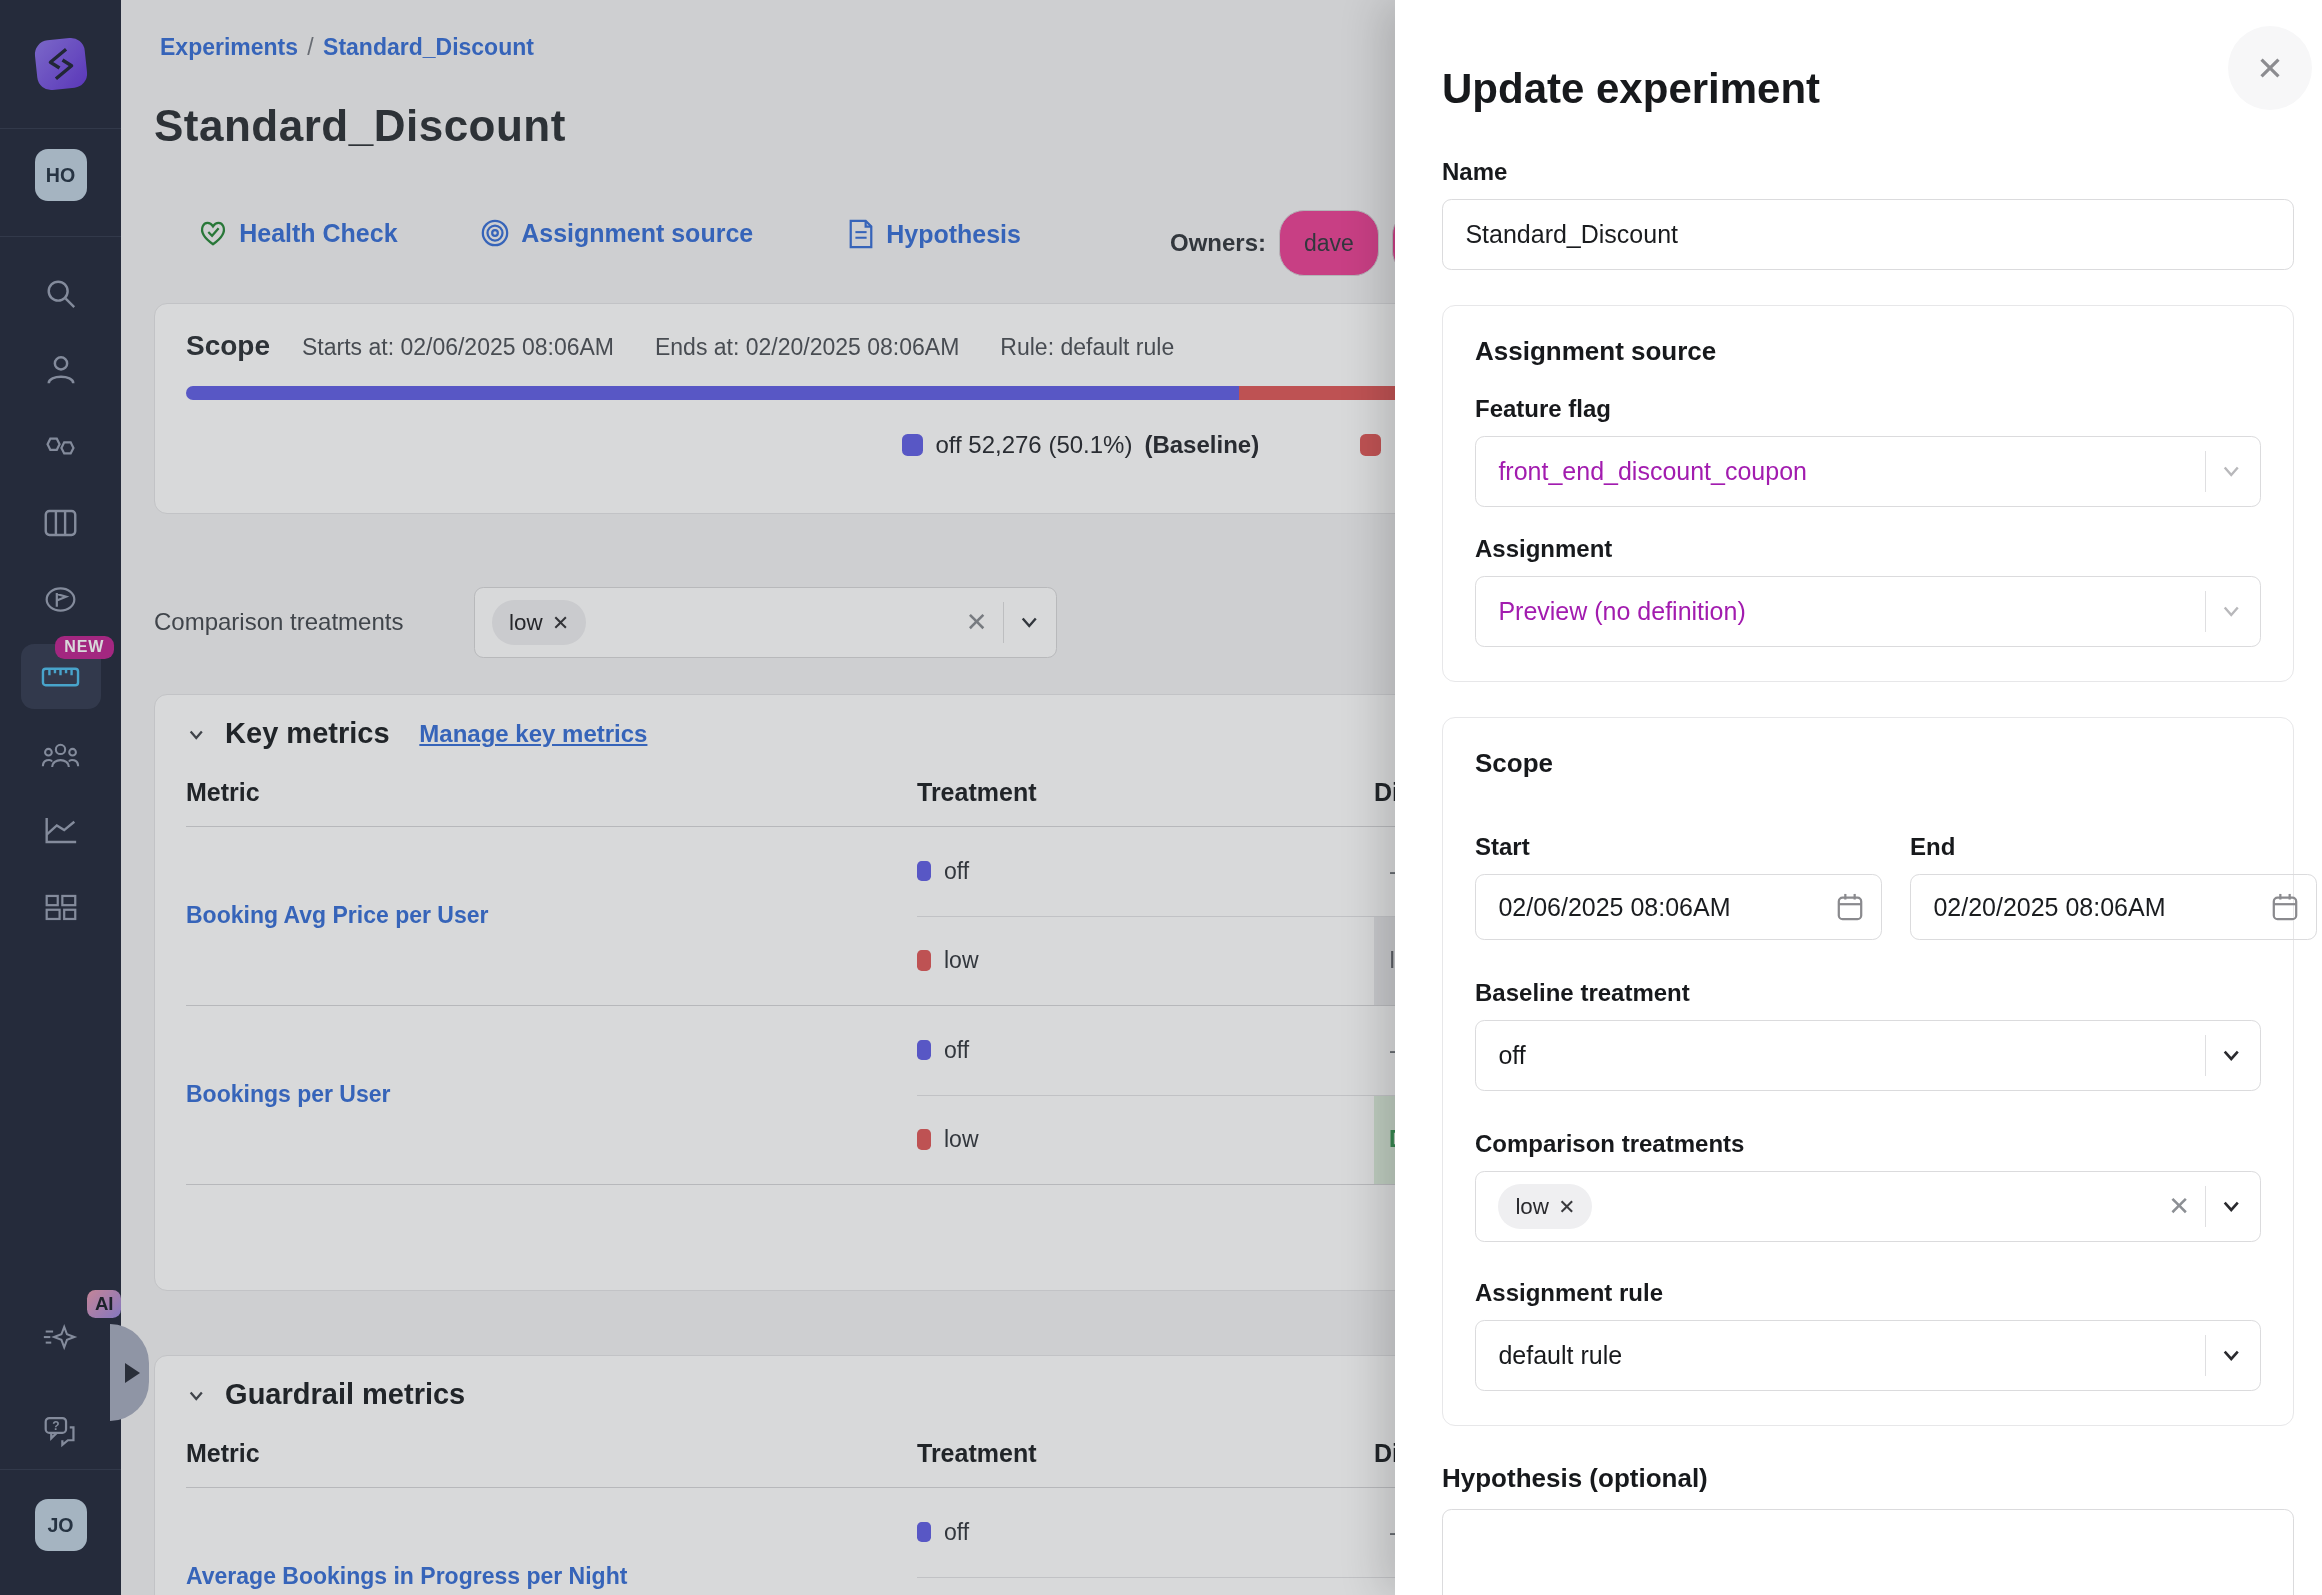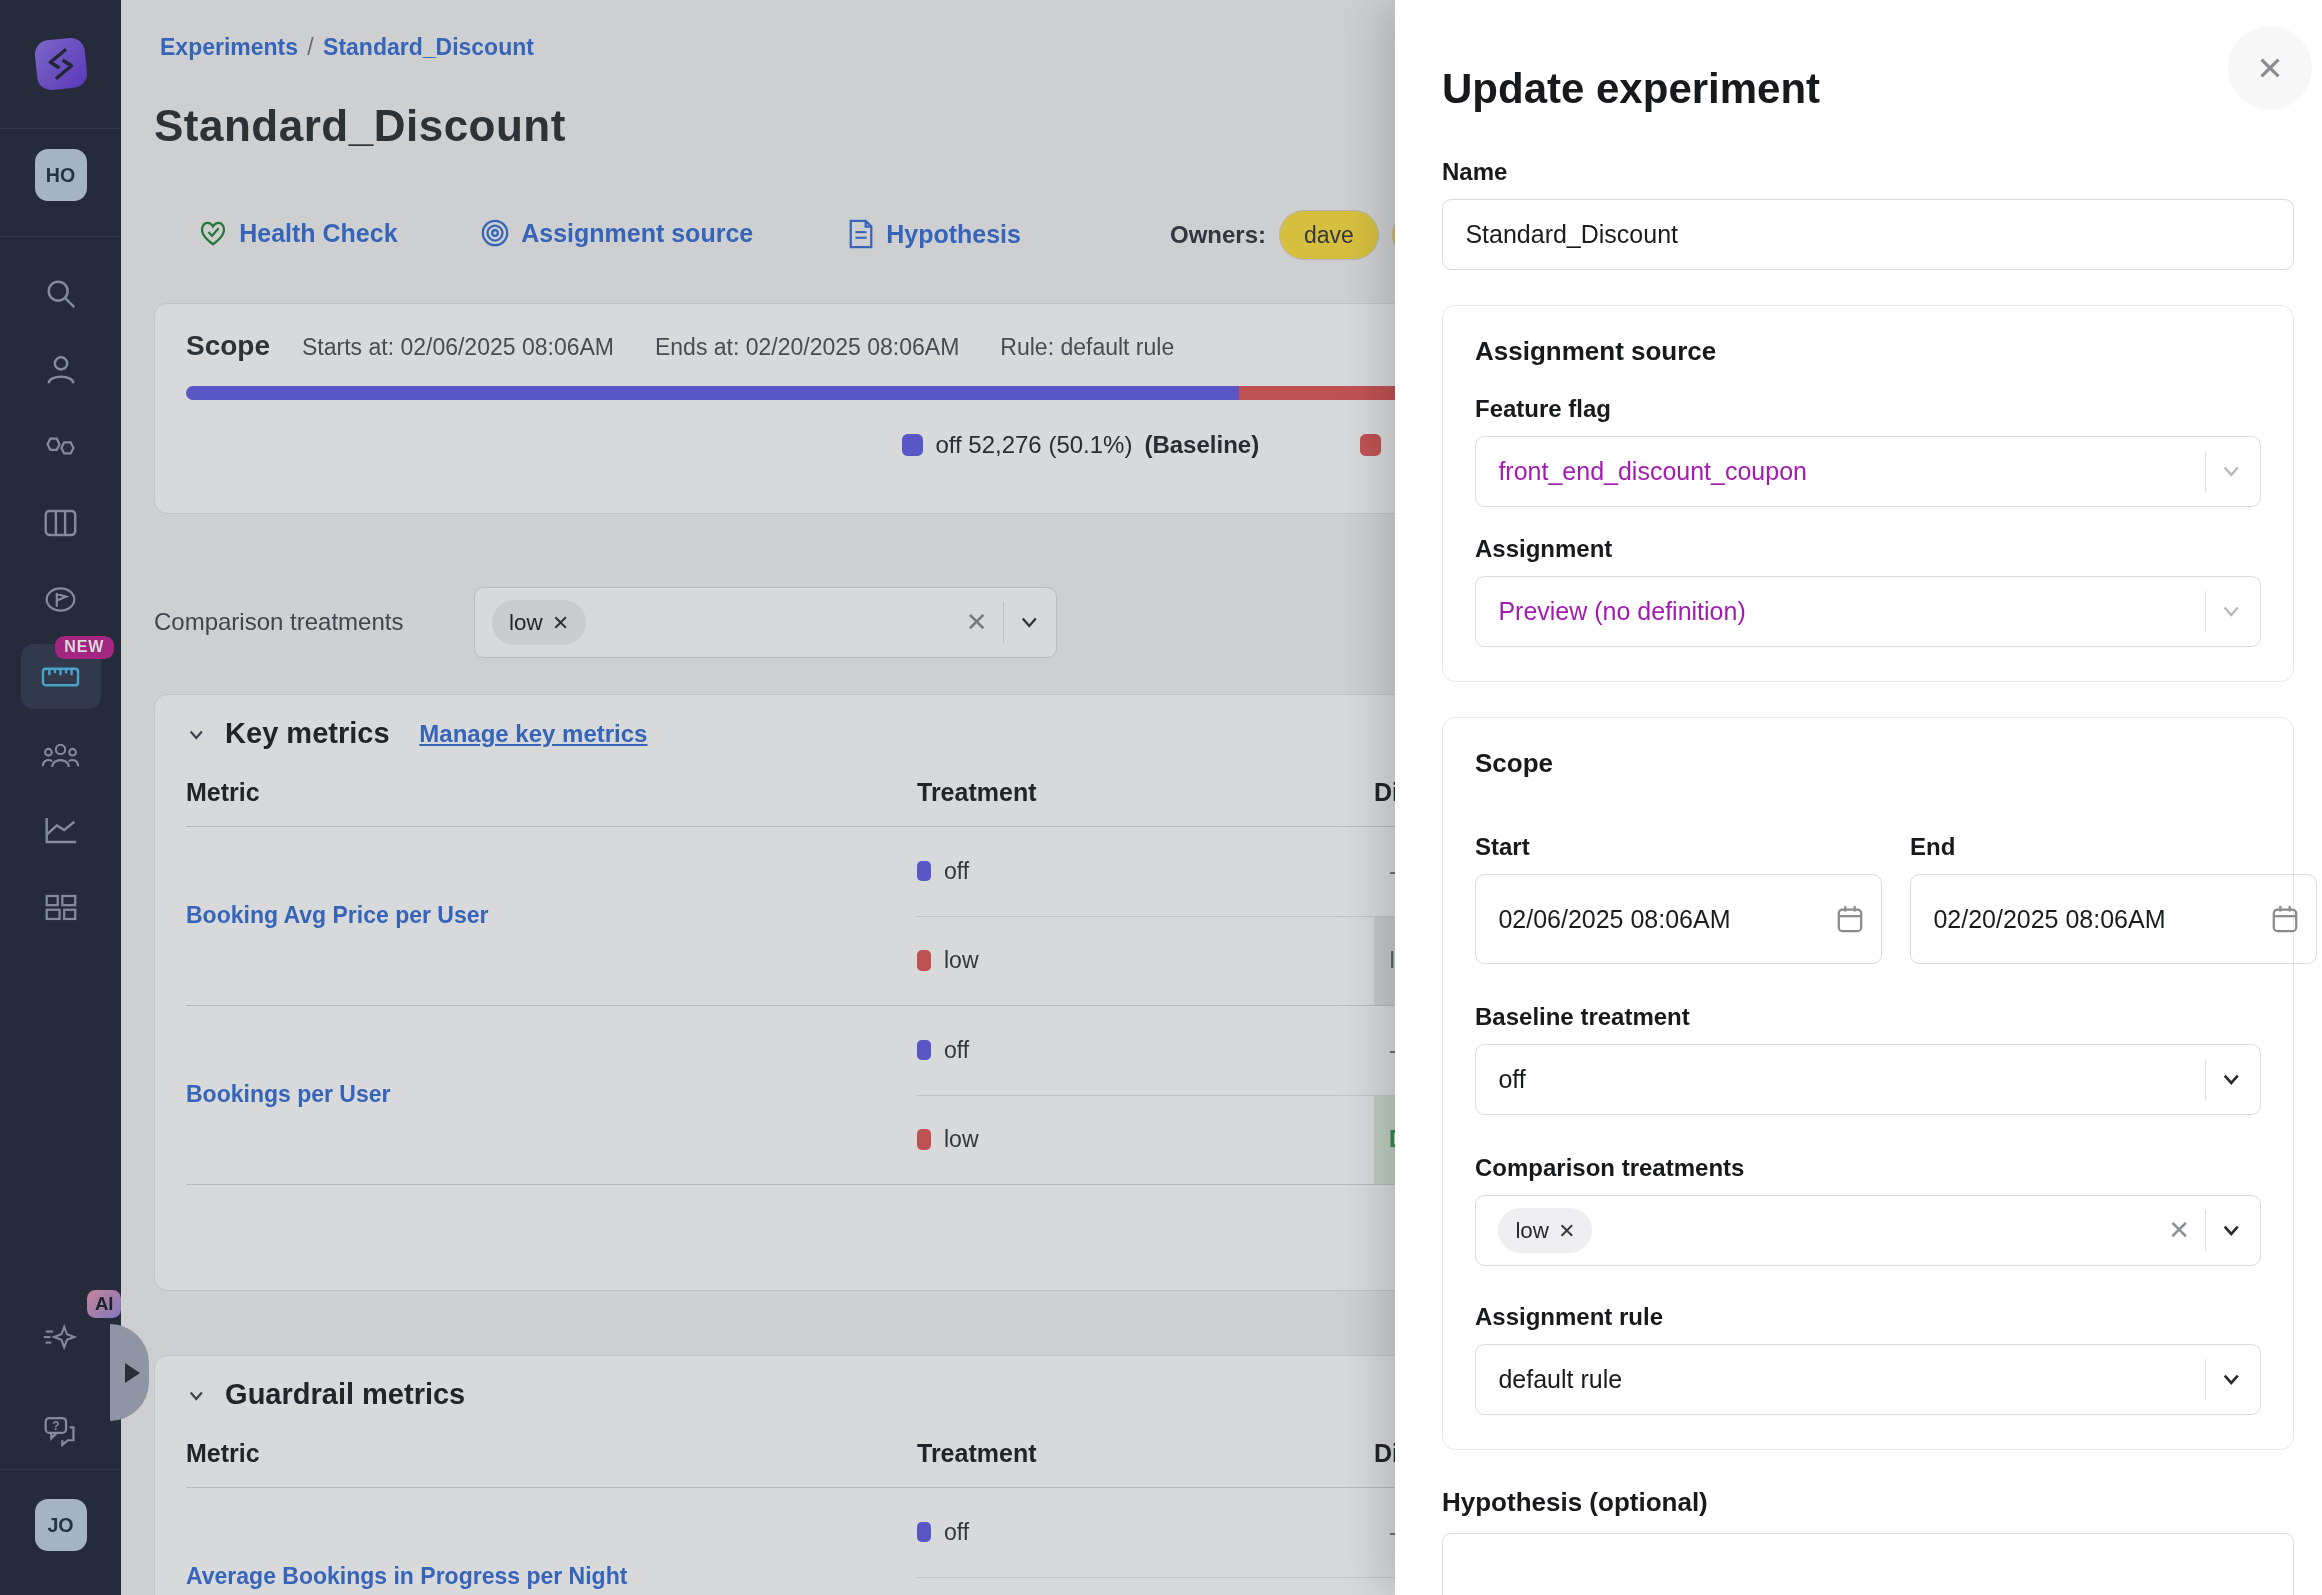--- a/index.html
+++ b/index.html
@@ -40,21 +40,21 @@
   
   .main { position:absolute; inset:0 0 0 121px; z-index:1; }
   .abs { position:absolute; }
   .breadcrumb { left:39px; top:34px; font-size:23px; font-weight:600; }
   .breadcrumb a { color:#3F74D8; text-decoration:none; }
   .crumb-sep { color:#7A7E85; font-weight:400; padding:0 9.3px; }
   .page-title { left:33px; top:101px; font-size:44px; font-weight:bold; color:#34383D; letter-spacing:0.5px; }
   .meta-link { display:flex; align-items:center; gap:11.2px; color:#3F74D8; font-weight:bold; font-size:25px; }
   .owners { display:flex; align-items:center; gap:13px; }
   .owners-label { font-size:24px; font-weight:bold; color:#3A3E44; }
-  .owner-chip { background:#fde047; border:0.9px solid #D3D3D6; border-radius:25px; height:50px; padding:0 24px; display:flex; align-items:center; font-size:23px; color:#3A3E44; }
+  .owner-chip { background:#ec4899; border:0.9px solid #D3D3D6; border-radius:25px; height:66px; padding:0 24px; display:flex; align-items:center; font-size:23px; color:#3A3E44; }
   .card { background:#FFFFFF; border:0.9px solid #E5E5E7; border-radius:13px; }
   .scope-card { left:33px; top:303px; width:1655px; height:211px; padding:26px 31px; }
   .scope-line { display:flex; align-items:baseline; }
   .scope-title { font-size:28px; font-weight:bold; color:#34383D; width:116px; }
   .scope-kv { font-size:23px; color:#54585E; margin-right:41px; }
   .scope-bar { margin-top:24px; height:14px; border-radius:7.5px 0 0 7.5px; overflow:hidden; display:flex; width:1596px; }
   .scope-bar .seg { height:100%; }
   .legend { position:relative; margin-top:31px; height:30px; }
   .legend-item { position:absolute; display:flex; align-items:center; gap:12px; font-size:24px; color:#2F3237; white-space:nowrap; }
   .legend-swatch { width:21.4px; height:21.4px; border-radius:5.6px; }
@@ -110,21 +110,21 @@
   .section-card .fld-label { margin-top:28px; display:block; }
   .select {
     margin-top:13px; height:71px; border:0.9px solid #DBDBDD; border-radius:9.3px;
     display:flex; align-items:center; padding:0 18.6px 0 22.4px; background:#fff;
   }
   .select .val { font-size:25px; color:#17191C; }
   .select.disabled .val { color:#a21caf; }
   .select .chev-stroke { stroke:#2A2A2E; }
   .select.disabled .chev-stroke { stroke:#B8B8BB; }
   .date-grid { display:grid; grid-template-columns:407px 407px; column-gap:28px; margin-top:26px; }
-  .date-input { margin-top:13px; height:90px; border:0.9px solid #DBDBDD; border-radius:9.3px; display:flex; align-items:center; padding:0 17px 0 22.4px; }
+  .date-input { margin-top:13px; height:66px; border:0.9px solid #DBDBDD; border-radius:9.3px; display:flex; align-items:center; padding:0 17px 0 22.4px; }
   .date-input .val { font-size:25px; color:#1A1C1F; margin-right:auto; }
   .hypo-input { margin-top:15px; width:852px; height:131px; border:0.9px solid #DBDBDD; border-radius:9.3px; }
   .icon { display:inline-flex; }
 </style>
 </head>
 <body>
 
 <nav class="sidebar">
   <div class="sb-abs logo">
     <svg width="32" height="32" viewBox="0 0 34 34" fill="none">

